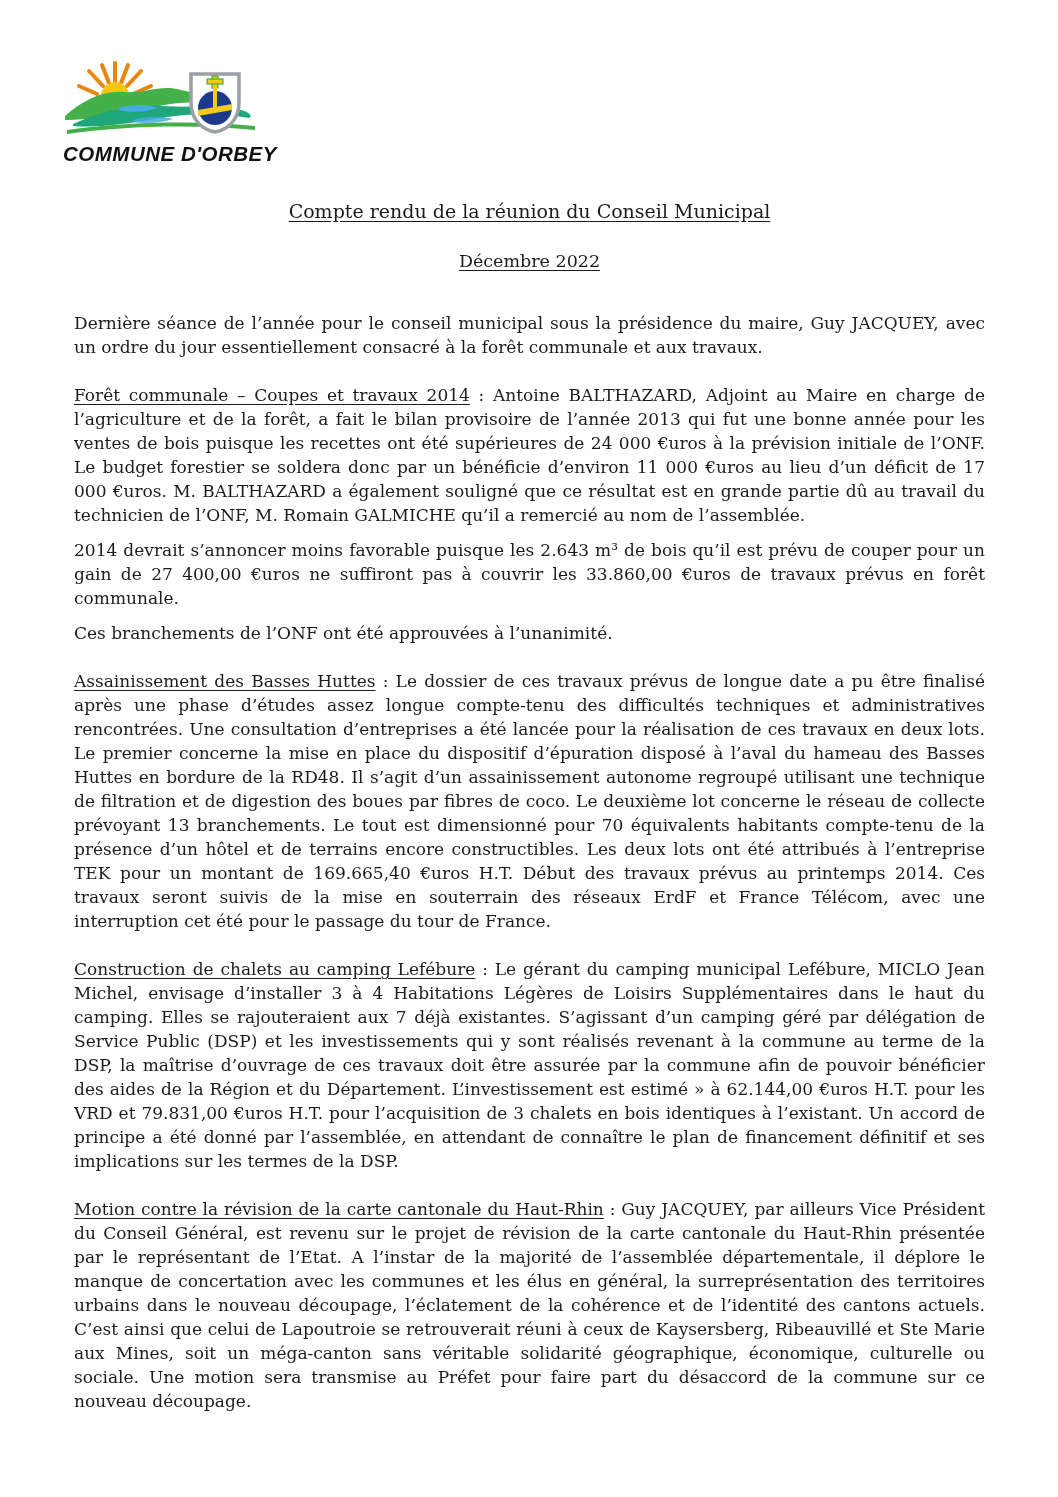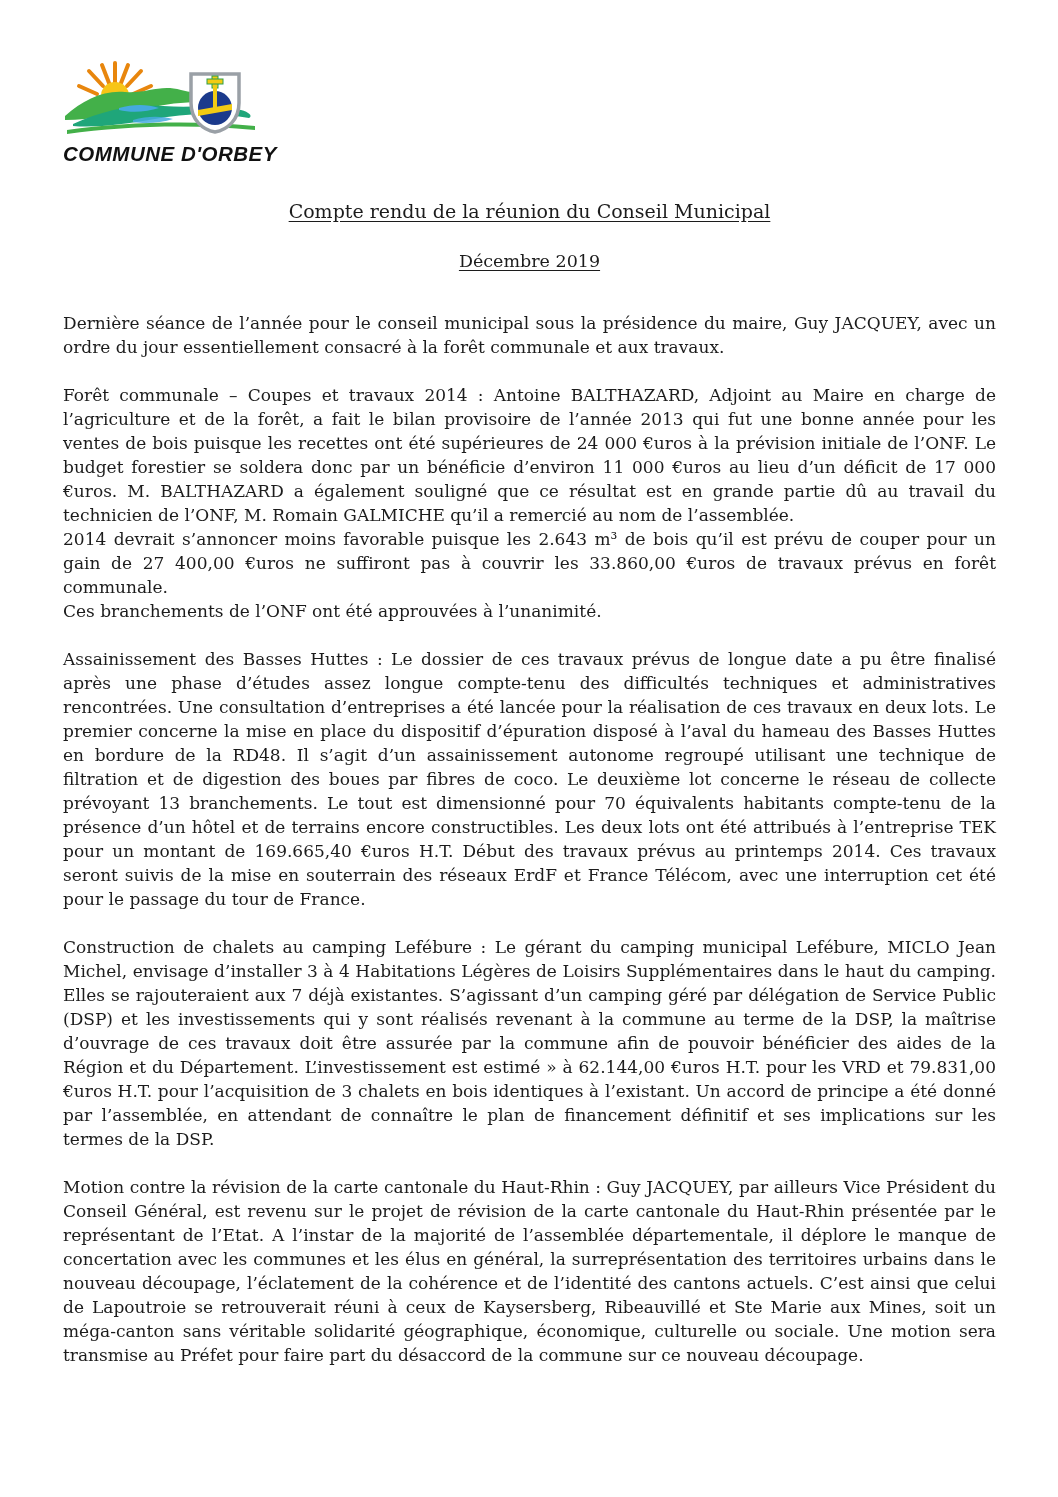--- a/index.html
+++ b/index.html
@@ -50,25 +50,26 @@
     text-align: center;
     text-decoration: underline;
     text-underline-offset: 3px;
     margin: 29px 0 0 0;
   }
   
   .para {
     font-size: 17px;
     line-height: 24px;
     text-align: justify;
-    margin: 0;
+    margin: 11px;
   }
   .intro { margin-top: 40px; }
   .section { margin-top: 24px; }
   .sec-heading {
+    text-decoration: underline;
     text-underline-offset: 3px;
   }
 </style>
 </head>
 <body>
 
 <div class="page">
 
   <div class="logo">
     <svg width="195" height="82" viewBox="0 0 195 82" aria-hidden="true">
@@ -106,21 +107,21 @@
 
         <path d="M135 52 L 169 46 L 169 52 L 135 58 Z" fill="#f2cb13"></path>
 
         <rect x="150" y="28" width="4" height="24" fill="#f2cb13"></rect>
       </g>
     </svg>
     <div class="logo-text">COMMUNE D'ORBEY</div>
   </div>
 
   <h1 class="title">Compte rendu de la réunion du Conseil Municipal</h1>
-  <h2 class="subtitle">Décembre 2019</h2>
+  <h2 class="subtitle">Décembre 2022</h2>
 
   <p class="para intro">Dernière séance de l’année pour le conseil municipal sous la présidence du maire, Guy JACQUEY, avec un ordre du jour essentiellement consacré à la forêt communale et aux travaux.</p>
 
   <div class="section">
     <p class="para"><span class="sec-heading">Forêt communale – Coupes et travaux 2014</span><span> : Antoine BALTHAZARD, Adjoint au Maire en charge de l’agriculture et de la forêt, a fait le bilan provisoire de l’année 2013 qui fut une bonne année pour les ventes de bois puisque les recettes ont été supérieures de 24 000 €uros à la prévision initiale de l’ONF. Le budget forestier se soldera donc par un bénéficie d’environ 11 000 €uros au lieu d’un déficit de 17 000 €uros. M. BALTHAZARD a également souligné que ce résultat est en grande partie dû au travail du technicien de l’ONF, M. Romain GALMICHE qu’il a remercié au nom de l’assemblée.</span></p>
     <p class="para">2014 devrait s’annoncer moins favorable puisque les 2.643 m³  de bois qu’il est prévu de couper pour un gain de 27 400,00 €uros ne suffiront pas à couvrir les 33.860,00 €uros de travaux prévus en forêt communale.</p>
     <p class="para">Ces branchements de l’ONF ont été approuvées à l’unanimité.</p>
   </div>
 
   <div class="section">

